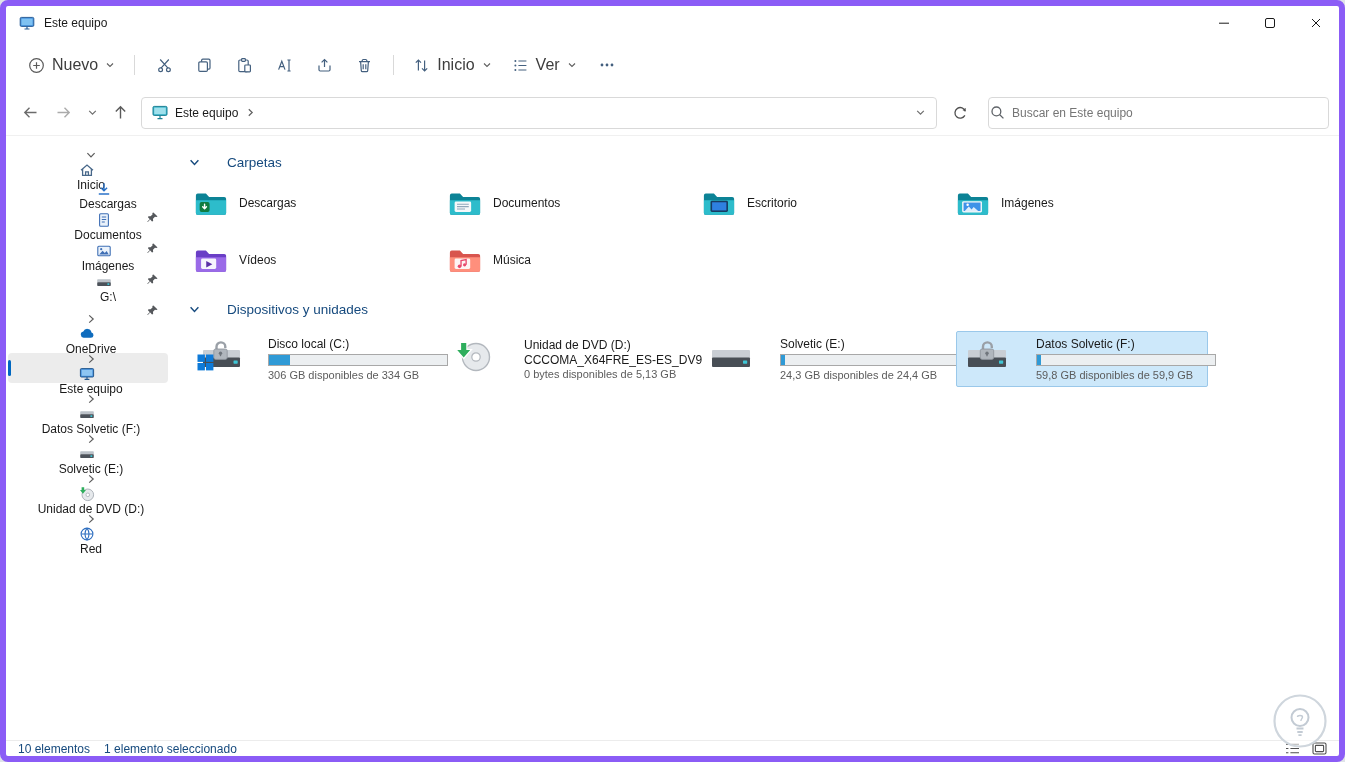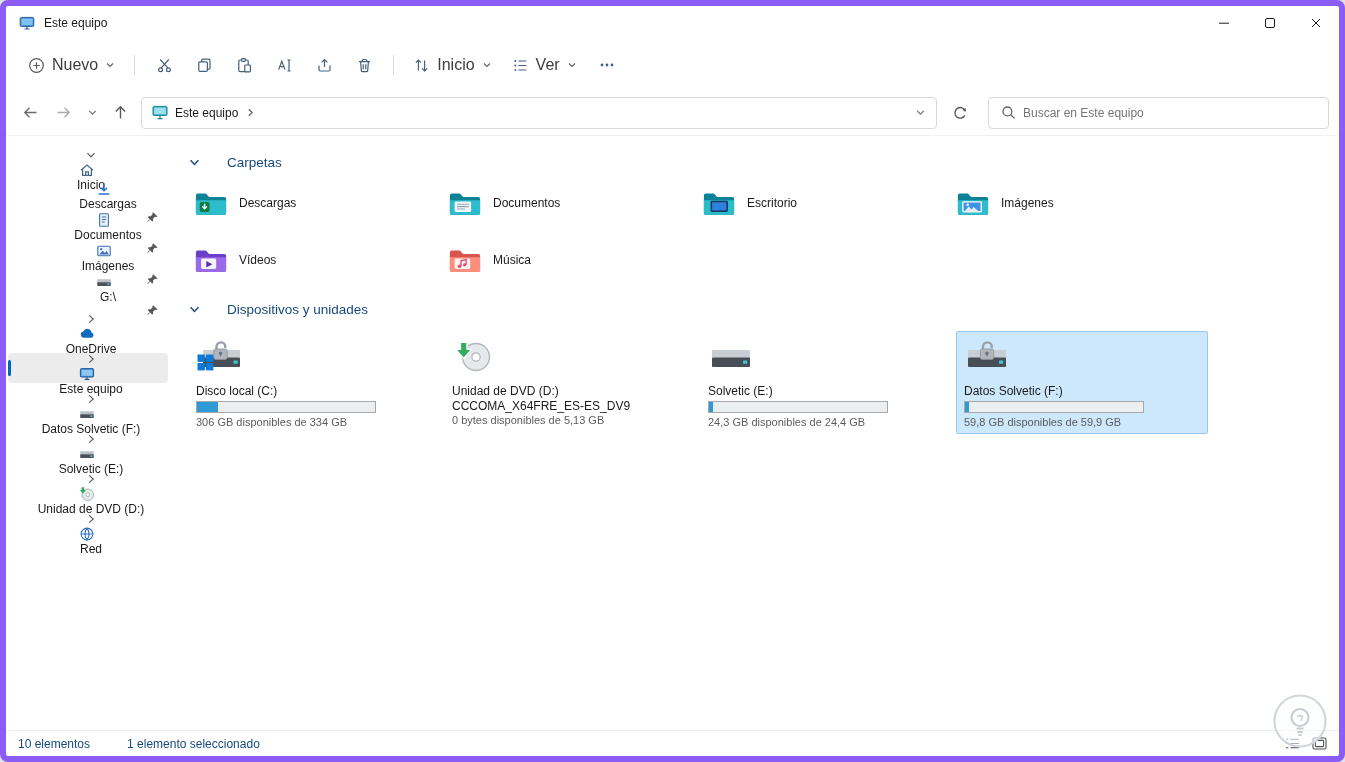--- a/index.html
+++ b/index.html
@@ -22,21 +22,21 @@
   .icon-wrap { display:flex; align-items:center; justify-content:center; }
 
   
   .navbar { height:46px; flex:0 0 auto; display:flex; align-items:center; padding:0 8px; border-bottom:1px solid #f0f0f0; }
   .nav-btn { width:33px; height:30px; display:flex; align-items:center; justify-content:center; border-radius:4px; flex:none; }
   .nav-btn.hist { width:24px; }
   .addressbar { height:32px; width:796px; margin-left:4px; border:1px solid #d9d9d9; border-radius:4px; display:flex; align-items:center; padding:0 10px; gap:7px; background:#fff; }
   .addr-label { font-size:12px; white-space:nowrap; }
   .addr-spacer { flex:1; }
   .refresh-btn { margin-left:6px; }
-  .searchbox { height:32px; width:341px; margin-left:12px; border:1px solid #d9d9d9; border-radius:4px; display:flex; align-items:center; padding:0 12px; gap:7px; background:#fff; }
+  .searchbox { height:32px; width:341px; margin-left:12px; border:1px solid #d9d9d9; border-radius:4px; display:flex; align-items:center; padding:0 1px; gap:7px; background:#fff; }
   .searchbox input { border:none; outline:none; flex:1; font-family:"Liberation Sans",sans-serif; font-size:12px; color:#1a1a1a; background:transparent; }
   .searchbox input::placeholder { color:#757575; }
 
   
   .bodyrow { flex:1; display:flex; min-height:0; }
   .sidebar { width:168px; flex:none; padding-top:12px; overflow:hidden; }
   .sb-item { height:30px; margin:1px 6px 1px 2px; border-radius:4px; display:flex; align-items:center; padding-left:6px; position:relative;flex-direction:column; }
   .sb-item.mt { margin-top:10px; }
   .sb-caret { width:20px; display:flex; align-items:center; justify-content:center; flex:none; }
   .sb-icon { width:19px; height:17px; display:flex; align-items:center; justify-content:center; margin-right:8px; flex:none; }
@@ -46,31 +46,31 @@
   .sb-item.selected { background:#ececec; }
   .sb-item.selected::before { content:""; position:absolute; left:0; top:7px; width:3px; height:16px; border-radius:2px; background:#0067c0; }
 
   .content { flex:1; padding:14px 0 0 14px; overflow:hidden; }
   .section-header { display:flex; align-items:center; gap:26px; height:24px; color:#164a7e; }
   .section-title { font-size:13.5px; }
   .folders-grid { display:grid; grid-template-columns:repeat(4,254px); row-gap:19px; margin:10px 0 18px 0; }
   .folder-tile { display:flex; align-items:center; gap:11px; height:38px; padding:0 6px; border-radius:4px; }
   .folder-name { font-size:12px; white-space:nowrap; }
   .devices-grid { display:grid; grid-template-columns:repeat(4,252px); column-gap:4px; margin-top:10px; }
-  .drive-tile { display:flex; gap:9px; padding:5px 7px; border-radius:2px; border:1px solid transparent;flex-direction:column; }
+  .drive-tile { display:flex; gap:26px; padding:5px 7px; border-radius:2px; border:1px solid transparent; }
   .drive-tile.selected { background:#cde8fa; border-color:#9ac8ea; }
   .drive-icon { width:46px; height:38px; flex:none; display:flex; align-items:center; justify-content:center; }
   .drive-info { display:flex; flex-direction:column; justify-content:center; min-width:0; }
   .drive-name { font-size:12px; line-height:15px; white-space:nowrap; }
   .drive-bar { width:180px; height:12px; border:1px solid #a8a8a8; background:#eceff1; margin:2px 0 3px; }
   .drive-bar-fill { height:100%; background:#2f9ad6; }
   .drive-detail { font-size:11px; color:#5c5c5c; white-space:nowrap; }
 
   
-  .statusbar { height:26px; flex:0 0 auto; border-top:1px solid #ececec; display:flex; align-items:center; padding:0 12px; color:#164a7e; font-size:12px; gap:37px; }
+  .statusbar { height:16px; flex:0 0 auto; border-top:1px solid #ececec; display:flex; align-items:center; padding:0 12px; color:#164a7e; font-size:12px; gap:14px; }
   .status-right { margin-left:auto; display:flex; gap:12px; align-items:center; }
   .status-toggle { display:flex; align-items:center; }
 
   .watermark { position:absolute; right:12px; bottom:8px; z-index:5; pointer-events:none; }
   svg { display:block; }
 </style>
 </head>
 <body>
 
 <div class="window">

